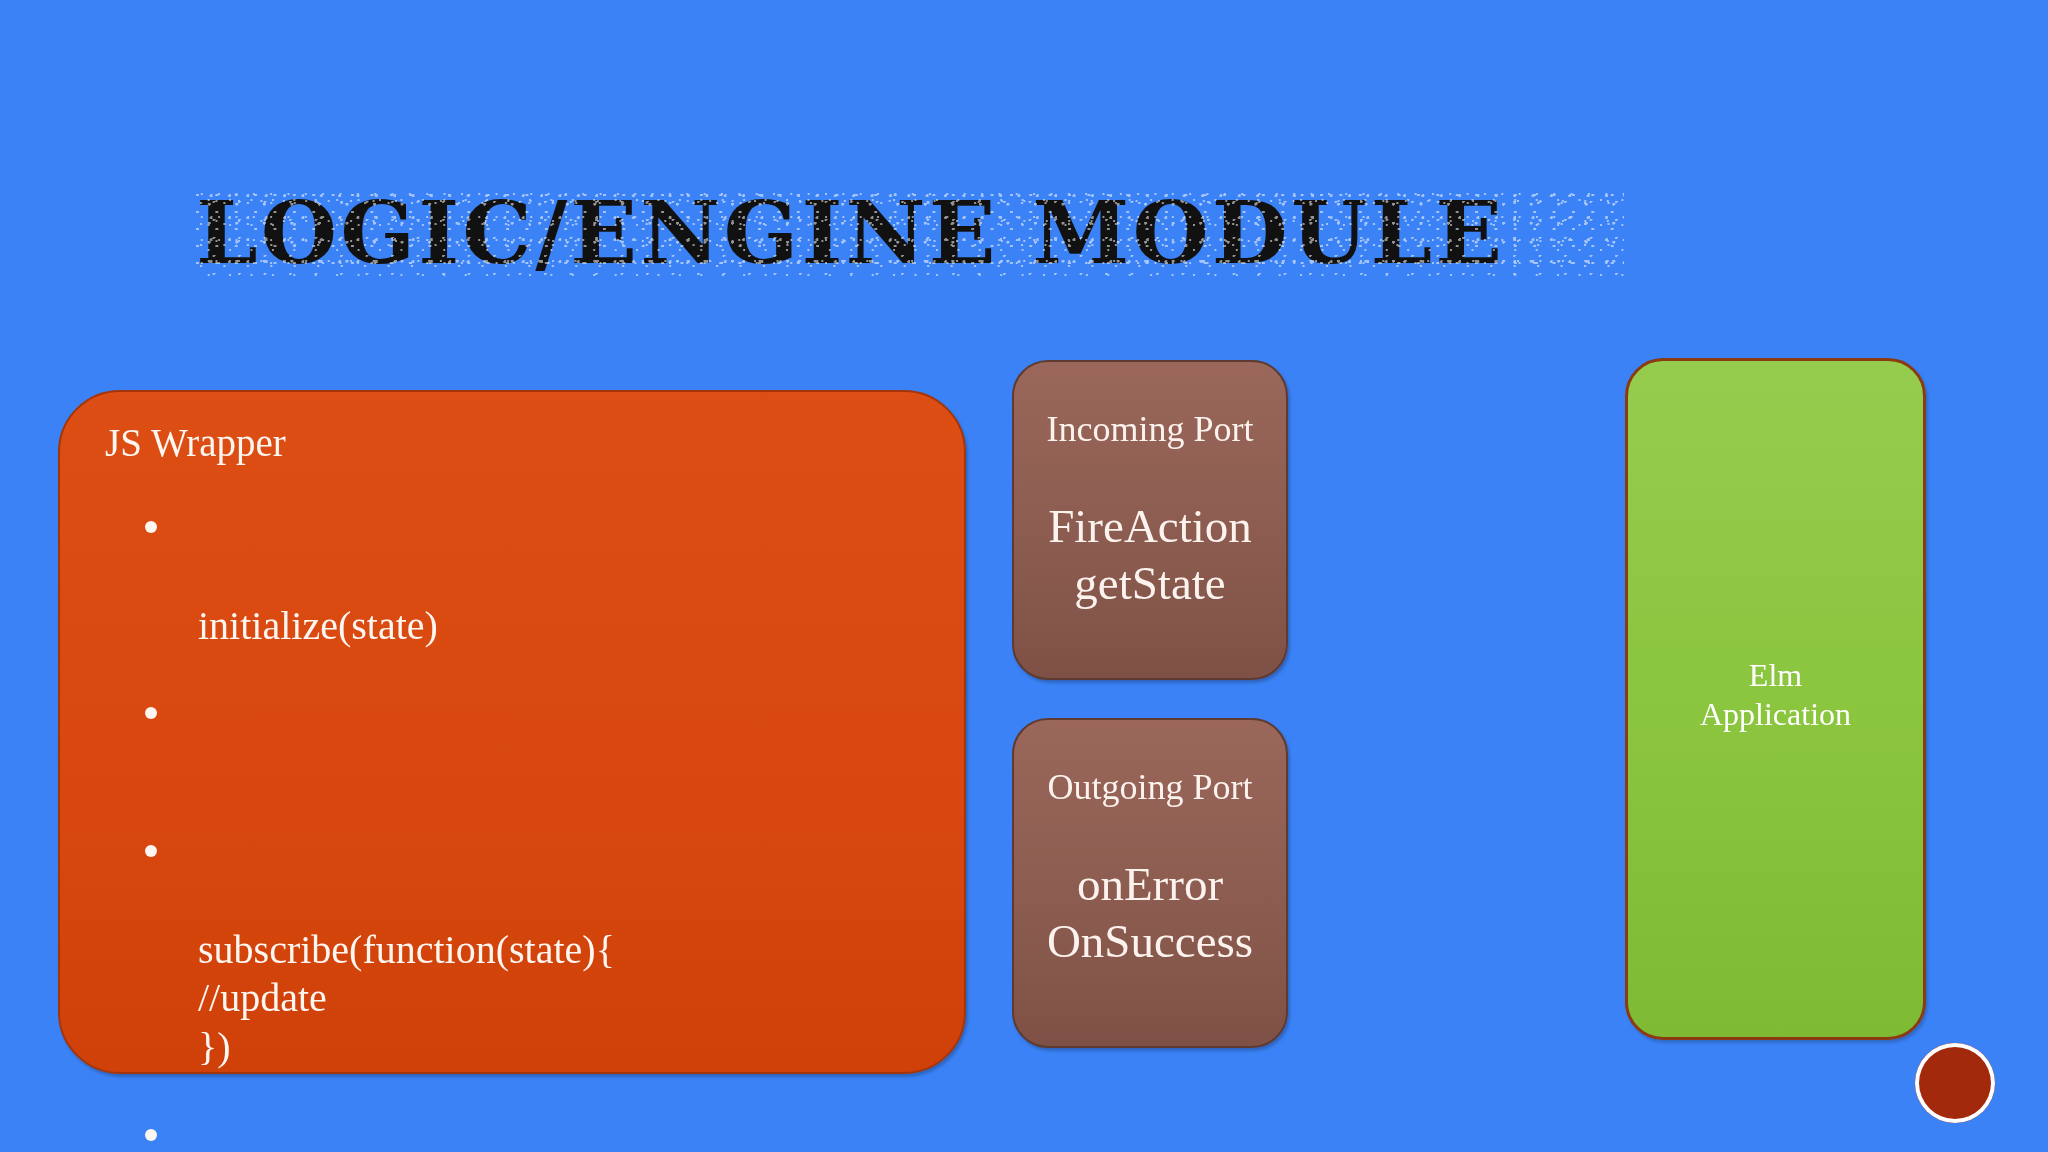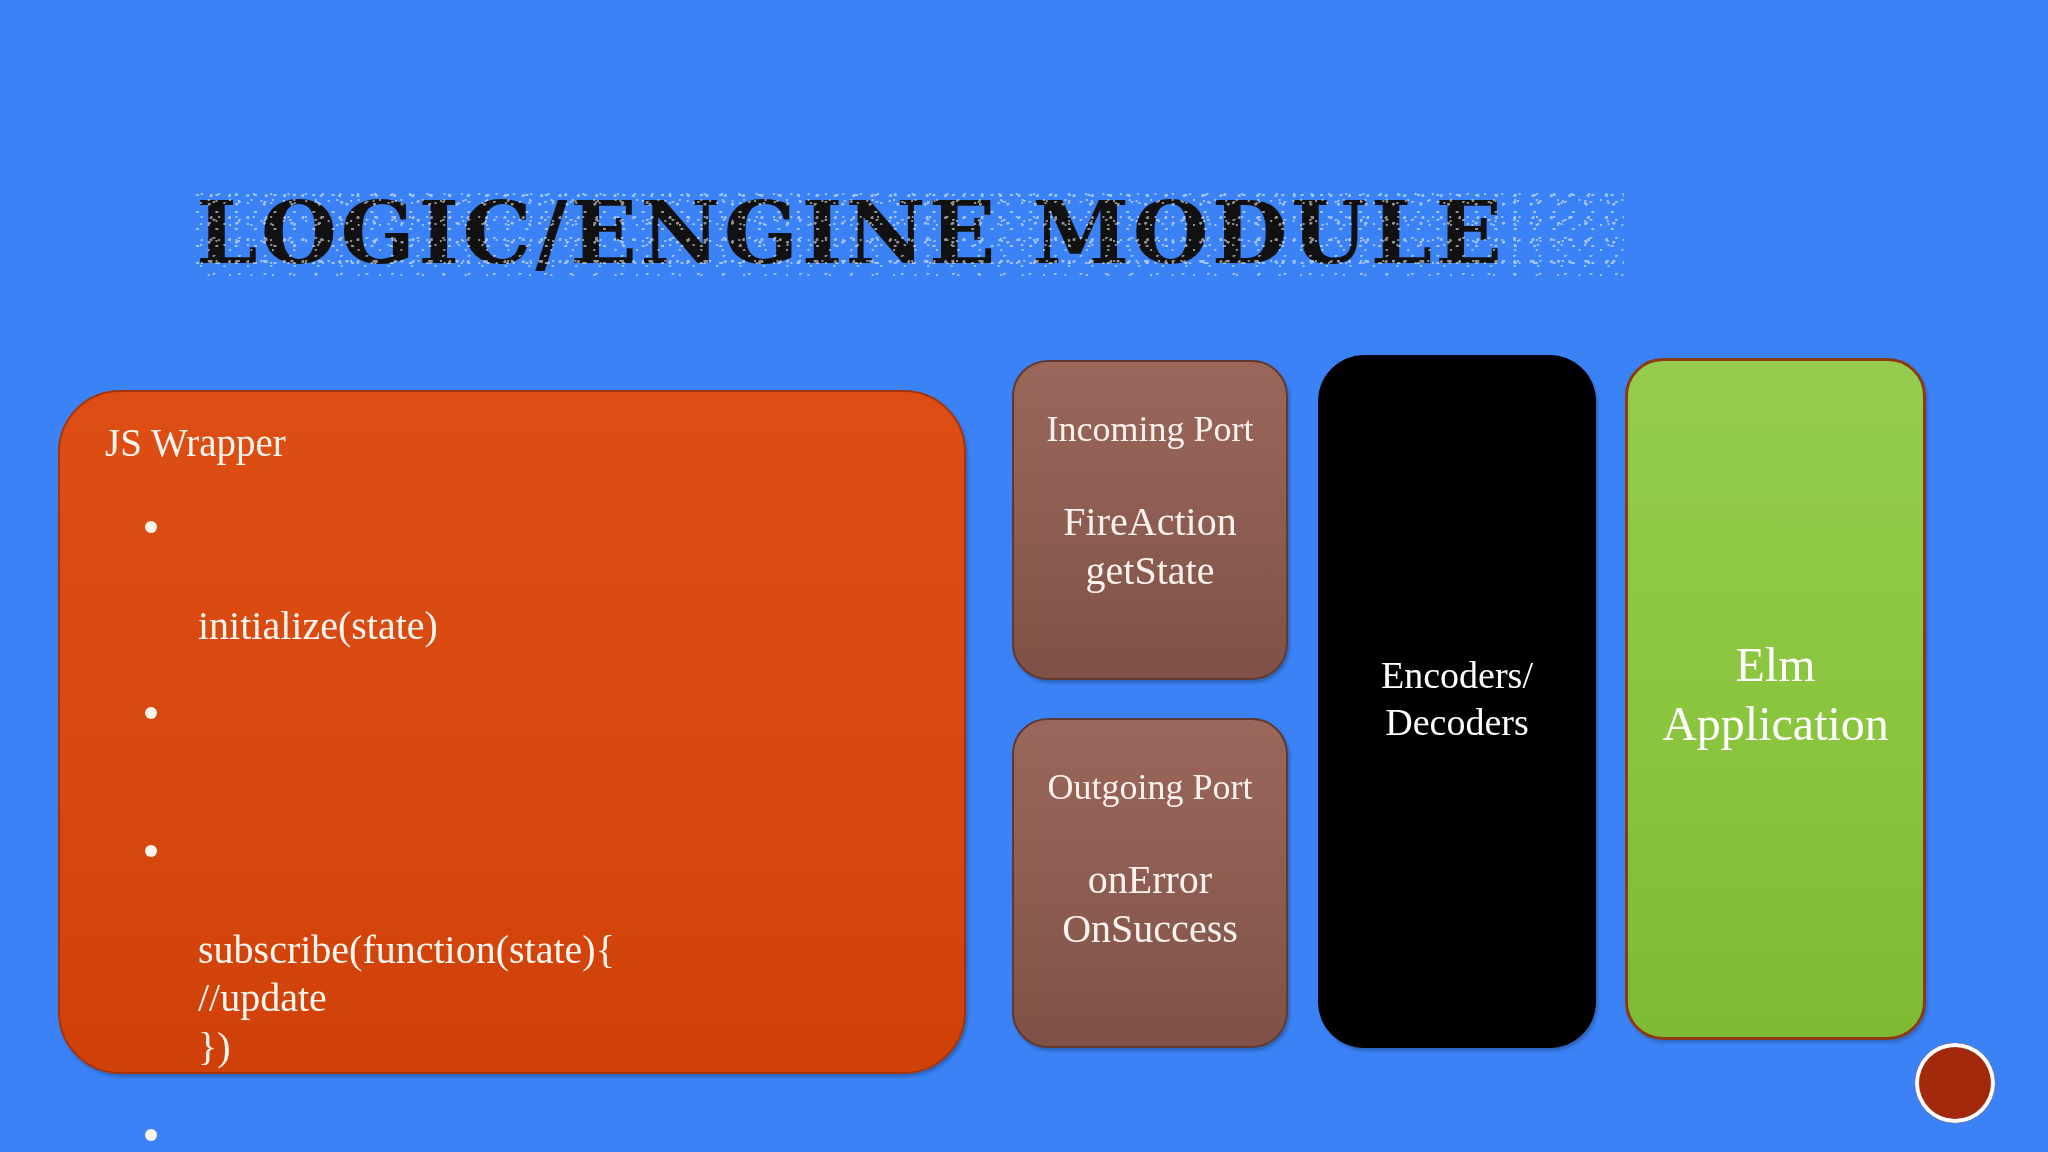--- a/index.html
+++ b/index.html
@@ -136,21 +136,21 @@
   #incoming-port-box { left: 1012px; top: 360px; width: 276px; height: 320px; }
   #outgoing-port-box { left: 1012px; top: 718px; width: 276px; height: 330px; }
   .port-title {
     font-size: 36px;
     line-height: 1.22;
     color: #fdf3ee;
     max-width: 230px;
   }
   .port-methods {
     margin-top: 46px;
-    font-size: 40px;
+    font-size: 47px;
     line-height: 1.22;
     color: #fdf3ee;
     white-space: pre-line;
   }
 
   
   #encoders-box {
     left: 1318px;
     top: 355px;
     width: 278px;
@@ -180,21 +180,21 @@
     background: #8cc63f;
     background: linear-gradient(180deg, #95cc4e 0%, #8ac53d 55%, #7fba34 100%);
     border: 3px solid #8b3a12;
     border-radius: 38px;
     box-shadow: 2px 3px 3px rgba(0,0,0,.18);
     display: flex;
     align-items: center;
     justify-content: center;
   }
   #elm-label {
-    font-size: 48px;
+    font-size: 32px;
     line-height: 1.22;
     color: #ffffff;
     white-space: pre-line;
     margin-top: -8px;
     font-family: Liberation Serif, serif;
   }
 
   
   #corner-dot {
     position: absolute;
@@ -244,24 +244,20 @@
 getState</div>
   </div>
 
   <div id="outgoing-port-box" class="box port-box">
     <div class="port-title">Outgoing
 Port</div>
     <div class="port-methods">onError
 OnSuccess</div>
   </div>
 
-  <div id="encoders-box" class="box">
-    <div id="encoders-label">Encoders/
-Decoders</div>
-  </div>
 
   <div id="elm-box" class="box">
     <div id="elm-label">Elm
 Application</div>
   </div>
 
   <div id="corner-dot"></div>
 
 </div>
 

